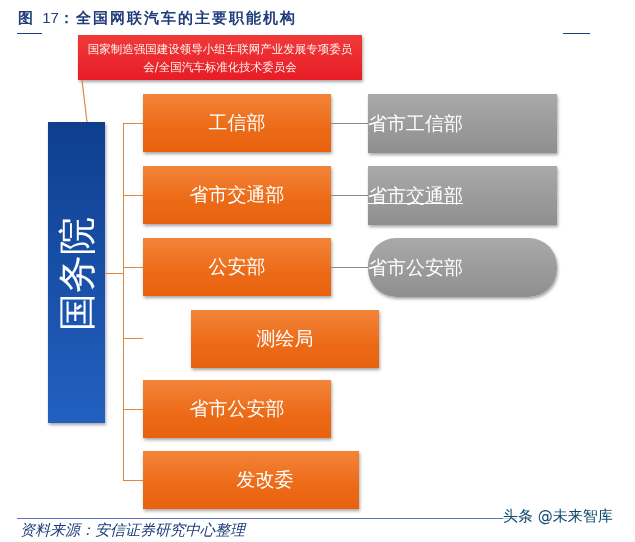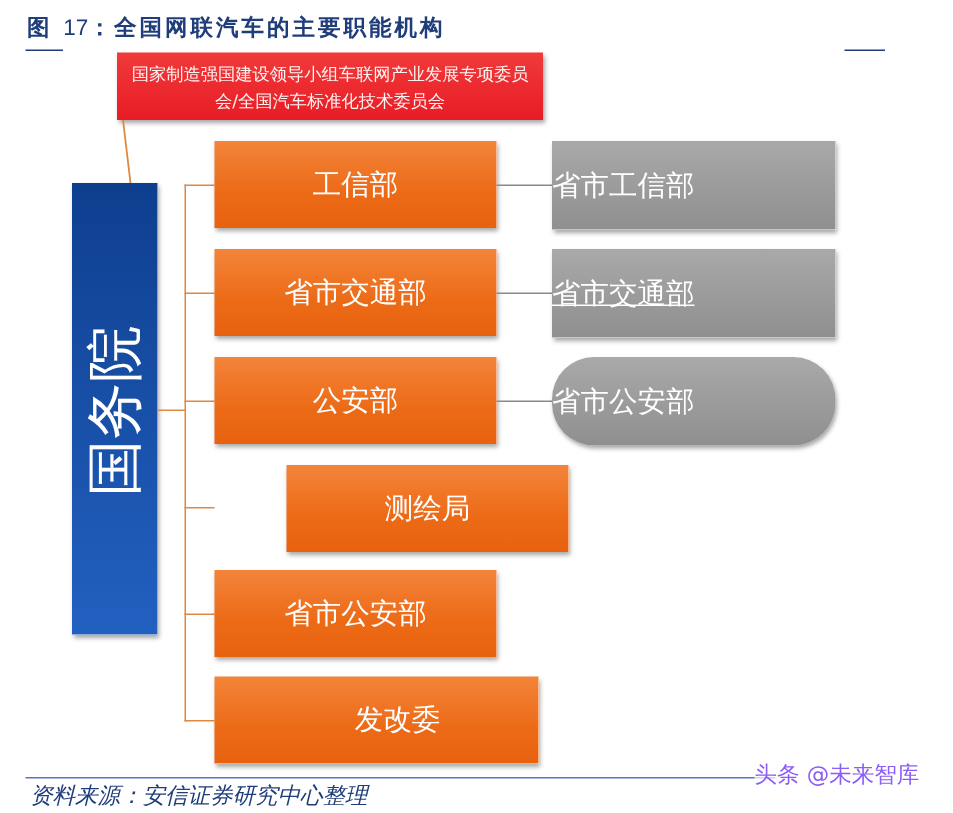--- a/index.html
+++ b/index.html
@@ -9,21 +9,21 @@
   .title .num { font-family: "Liberation Sans", sans-serif; font-weight: normal; letter-spacing: 0; }
   .rule { height: 1px; background: #1f3d7a; }
   .red-box { left: 78px; top: 35px; width: 284px; height: 45px; background: linear-gradient(#f03a3a, #e81c25); box-shadow: 1px 2px 3px rgba(0,0,0,0.35); color: #fff4f2; font-size: 11.5px; line-height: 18px; text-align: center; display: flex; align-items: center; justify-content: center; padding: 0 6px; box-sizing: border-box; }
   .blue-box { left: 48px; top: 122px; width: 57px; height: 301px; background: linear-gradient(#0e3f8f, #2260c0); box-shadow: 1px 2px 3px rgba(0,0,0,0.35); }
   .blue-text { position: absolute; left: 50%; top: 152px; transform: translate(-50%, -50%) rotate(-90deg); color: #ffffff; font-size: 38px; white-space: nowrap; letter-spacing: 0px; }
   .org { height: 58px; width: 188px; left: 143px; background: linear-gradient(#f3843a, #ec6a16 60%, #e8620e); box-shadow: 1px 2px 3px rgba(0,0,0,0.35); color: #ffffff; font-size: 19px; display: flex; align-items: center; justify-content: center; }
   .gray { height: 59px; width: 189px; left: 368px; background: linear-gradient(#a9a9a9, #8f8f8f); box-shadow: 1px 2px 3px rgba(0,0,0,0.35); color: #ffffff; font-size: 19px; display: flex; align-items: center; justify-content: flex-start; }
   .line-or { background: #e0883e; }
   .line-gr { background: #8a8a8a; height: 1px; }
   .source { left: 20px; top: 521px; font-size: 15px; font-style: italic; color: #1f3d7a; font-family: "DejaVu Serif", serif; white-space: nowrap; }
-  .watermark { left: 503px; top: 507px; font-size: 15px; color: #8b5cf6; white-space: nowrap; background: rgba(255,255,255,0.7); }
+  .watermark { left: 503px; top: 507px; font-size: 15px; color: #0c4a6e; white-space: nowrap; background: rgba(255,255,255,0.7); }
 </style>
 </head>
 <body>
 
 <div class="abs title">
   <span>图 </span><span class="num">17</span><span>：全国网联汽车的主要职能机构</span>
 </div>
 <div class="abs rule" style="left:17px; top:33px; width:25px;"></div>
 <div class="abs rule" style="left:563px; top:33px; width:27px;"></div>
 

